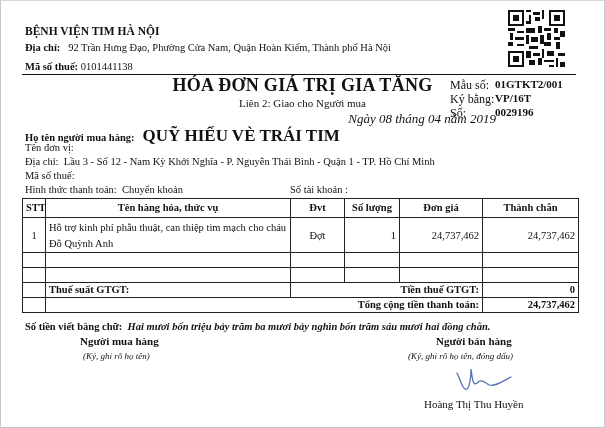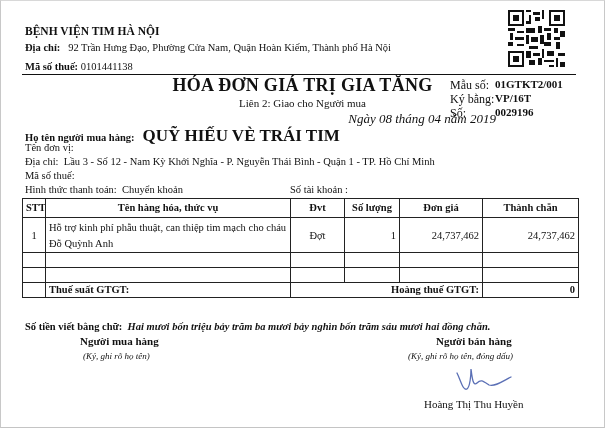--- a/index.html
+++ b/index.html
@@ -208,22 +208,27 @@
     <td></td>
         <td></td>
         <td></td>
         <td></td>
         <td></td>
         <td></td>
   </tr>
   <tr>
     <td></td>
     <td class="b">Thuế suất GTGT:</td>
-    <td colspan="3" class="rb">Hoàng thuế GTGT:</td>
+    <td colspan="3" class="rb">Tiền thuế GTGT:</td>
     <td class="rb">0</td>
+  </tr>
+  <tr>
+    <td></td>
+    <td colspan="4" class="rb">Tổng cộng tiền thanh toán:</td>
+    <td class="rb">24,737,462</td>
   </tr>
 </tbody>
   </table>
 
 <div class="abs amount-words">
   <span class="b">Số tiền viết bằng chữ:</span>&nbsp;
   <span class="b i">Hai mươi bốn triệu bảy trăm ba mươi bảy nghìn bốn trăm sáu mươi hai  đồng chẵn.</span>
 </div>
 
 <div class="abs sig-title" style="left:80px; top:335px;">Người mua hàng</div>

